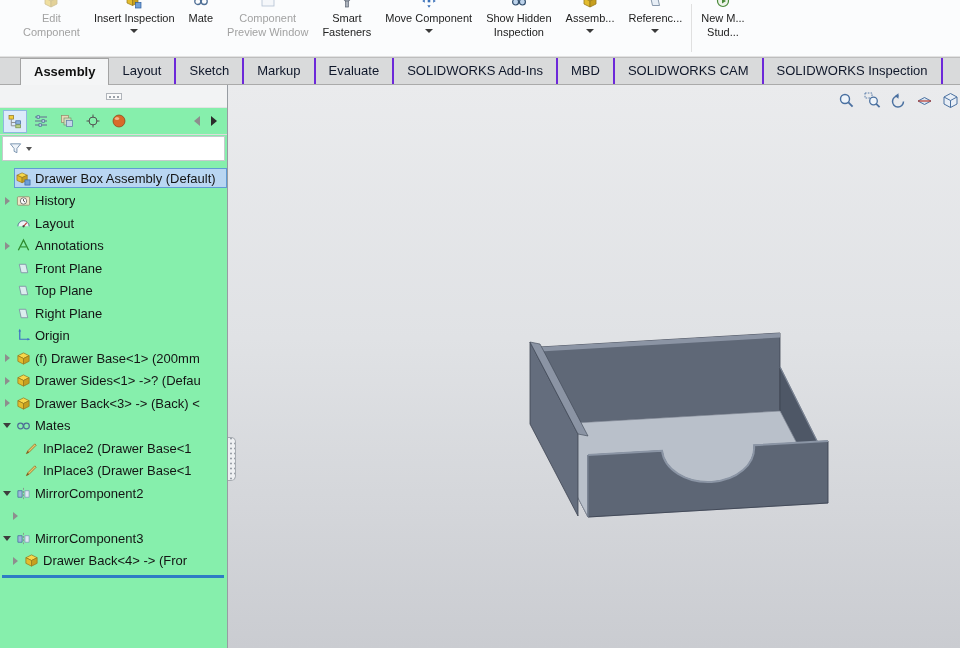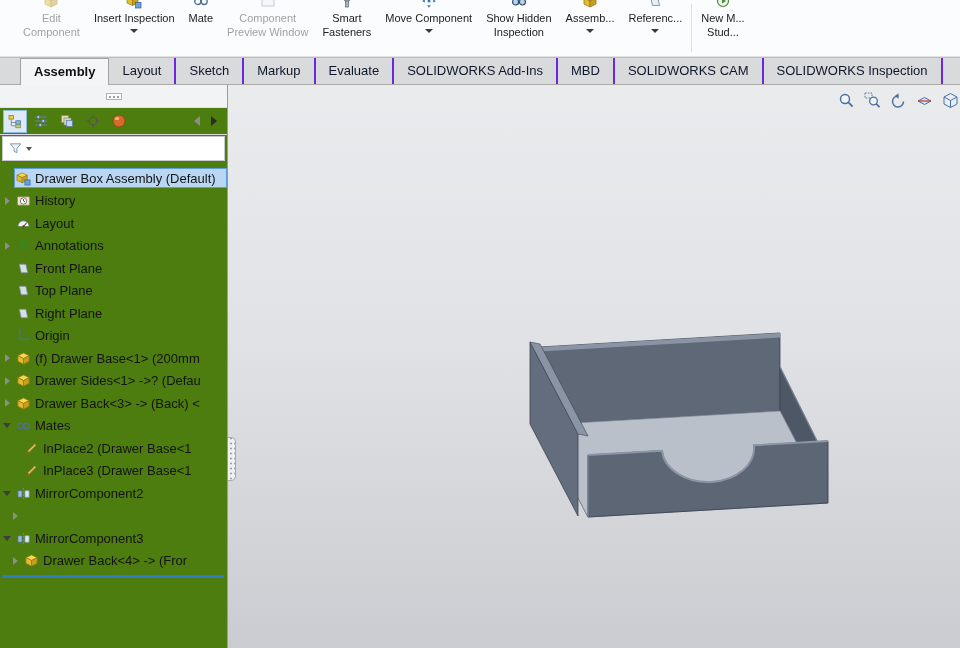--- a/index.html
+++ b/index.html
@@ -18,21 +18,21 @@
   .caret{width:0;height:0;border-left:4px solid transparent;border-right:4px solid transparent;border-top:4px solid #3a3a3a;margin-top:4px;}
   .tgroup-sep{width:1px;background:#e0e0e0;margin:4px 2px;}
 
   
   .tabbar{height:28px;background:#d9dadb;border-top:1px solid #bdbdbd;border-bottom:1px solid #aaa;display:flex;align-items:stretch;padding-left:20px;font-size:13px;flex:0 0 28px;}
   .tab{padding:0 13px;line-height:26px;color:#0f172a;border-right:2px solid #6d28d9;white-space:nowrap;cursor:default;}
   .tab.active{background:#f4f5f6;border:1px solid #a3a3a3;border-bottom:none;font-weight:bold;color:#111;margin-bottom:-1px;}
 
   
   .main{flex:1;display:flex;min-height:0;}
-  .sidepanel{width:228px;flex:0 0 228px;background:#4d7c0f;border-right:1px solid #979ca2;display:flex;flex-direction:column;justify-content:flex-end;}
+  .sidepanel{width:228px;flex:0 0 228px;background:#86efac;border-right:1px solid #979ca2;display:flex;flex-direction:column;justify-content:flex-end;}
   .panel-head{height:23px;background:#f2f3f4;display:flex;align-items:center;justify-content:center;border-bottom:1px solid #e3e3e3;}
   .grip{width:16px;height:7px;border:1px solid #b0b4ba;background-color:#fafafa;background-image:radial-gradient(#9aa0a8 1px,transparent 1px);background-size:4px 4px;background-position:1px 1px;}
   .mgr-tabs{height:27px;display:flex;align-items:center;gap:2px;padding:0 3px;border-bottom:1px solid #dcdcdc;}
   .mtab{width:24px;height:23px;display:flex;align-items:center;justify-content:center;border:1px solid transparent;}
   .mtab.active{background:#dceafa;border-color:#8fb8e0;}
   .mgr-arrows{margin-left:auto;display:flex;gap:11px;align-items:center;padding-right:7px;}
   .arr-l{width:0;height:0;border-top:5px solid transparent;border-bottom:5px solid transparent;border-right:6px solid #8d8d8d;}
   .arr-r{width:0;height:0;border-top:5px solid transparent;border-bottom:5px solid transparent;border-left:6px solid #2b2b2b;}
   .filter-row{height:25px;margin:1px 2px;border:1px solid #c7cacd;display:flex;align-items:center;padding:0 5px;gap:3px;background:#fff;}
   .fcaret{width:0;height:0;border-left:3.5px solid transparent;border-right:3.5px solid transparent;border-top:4px solid #555;}

